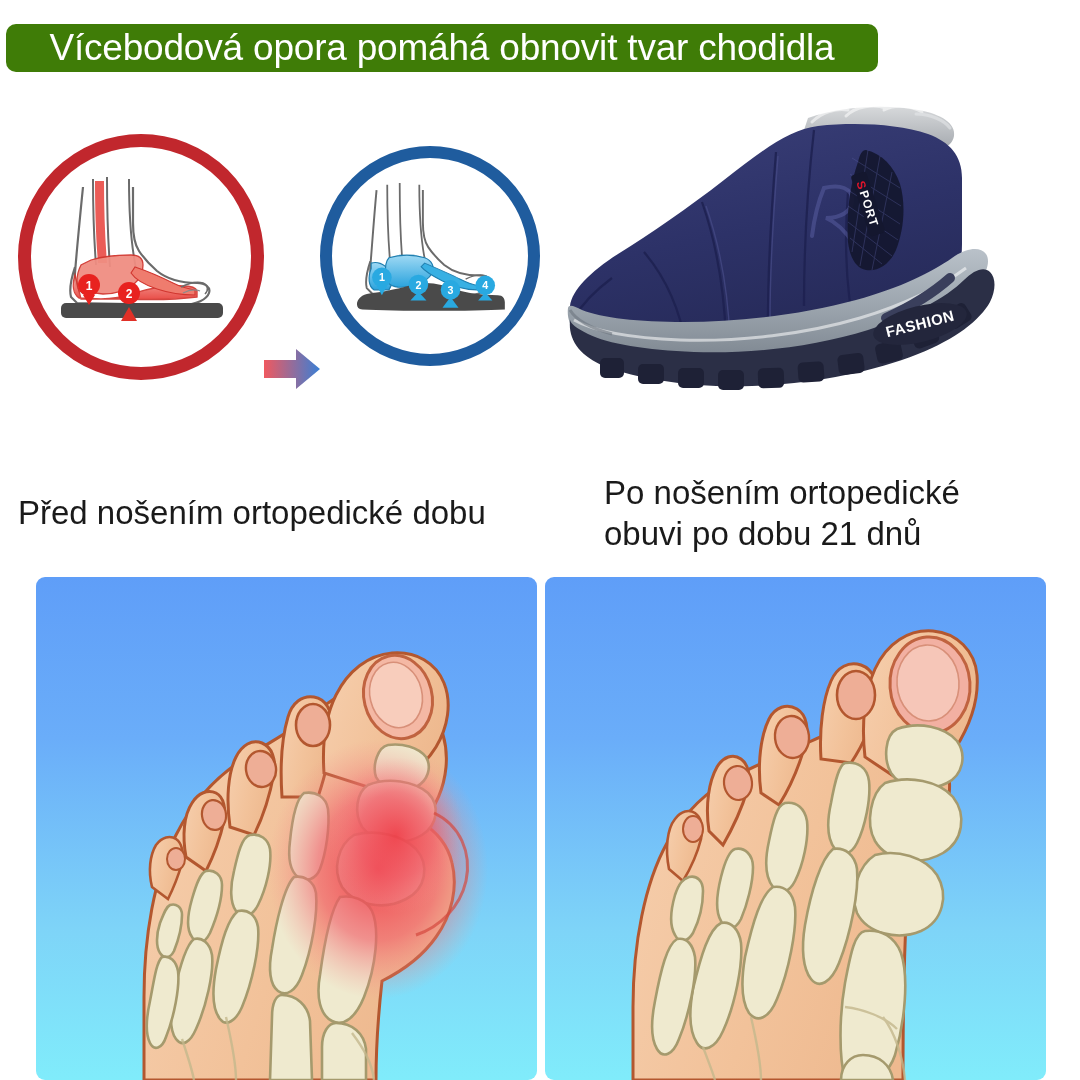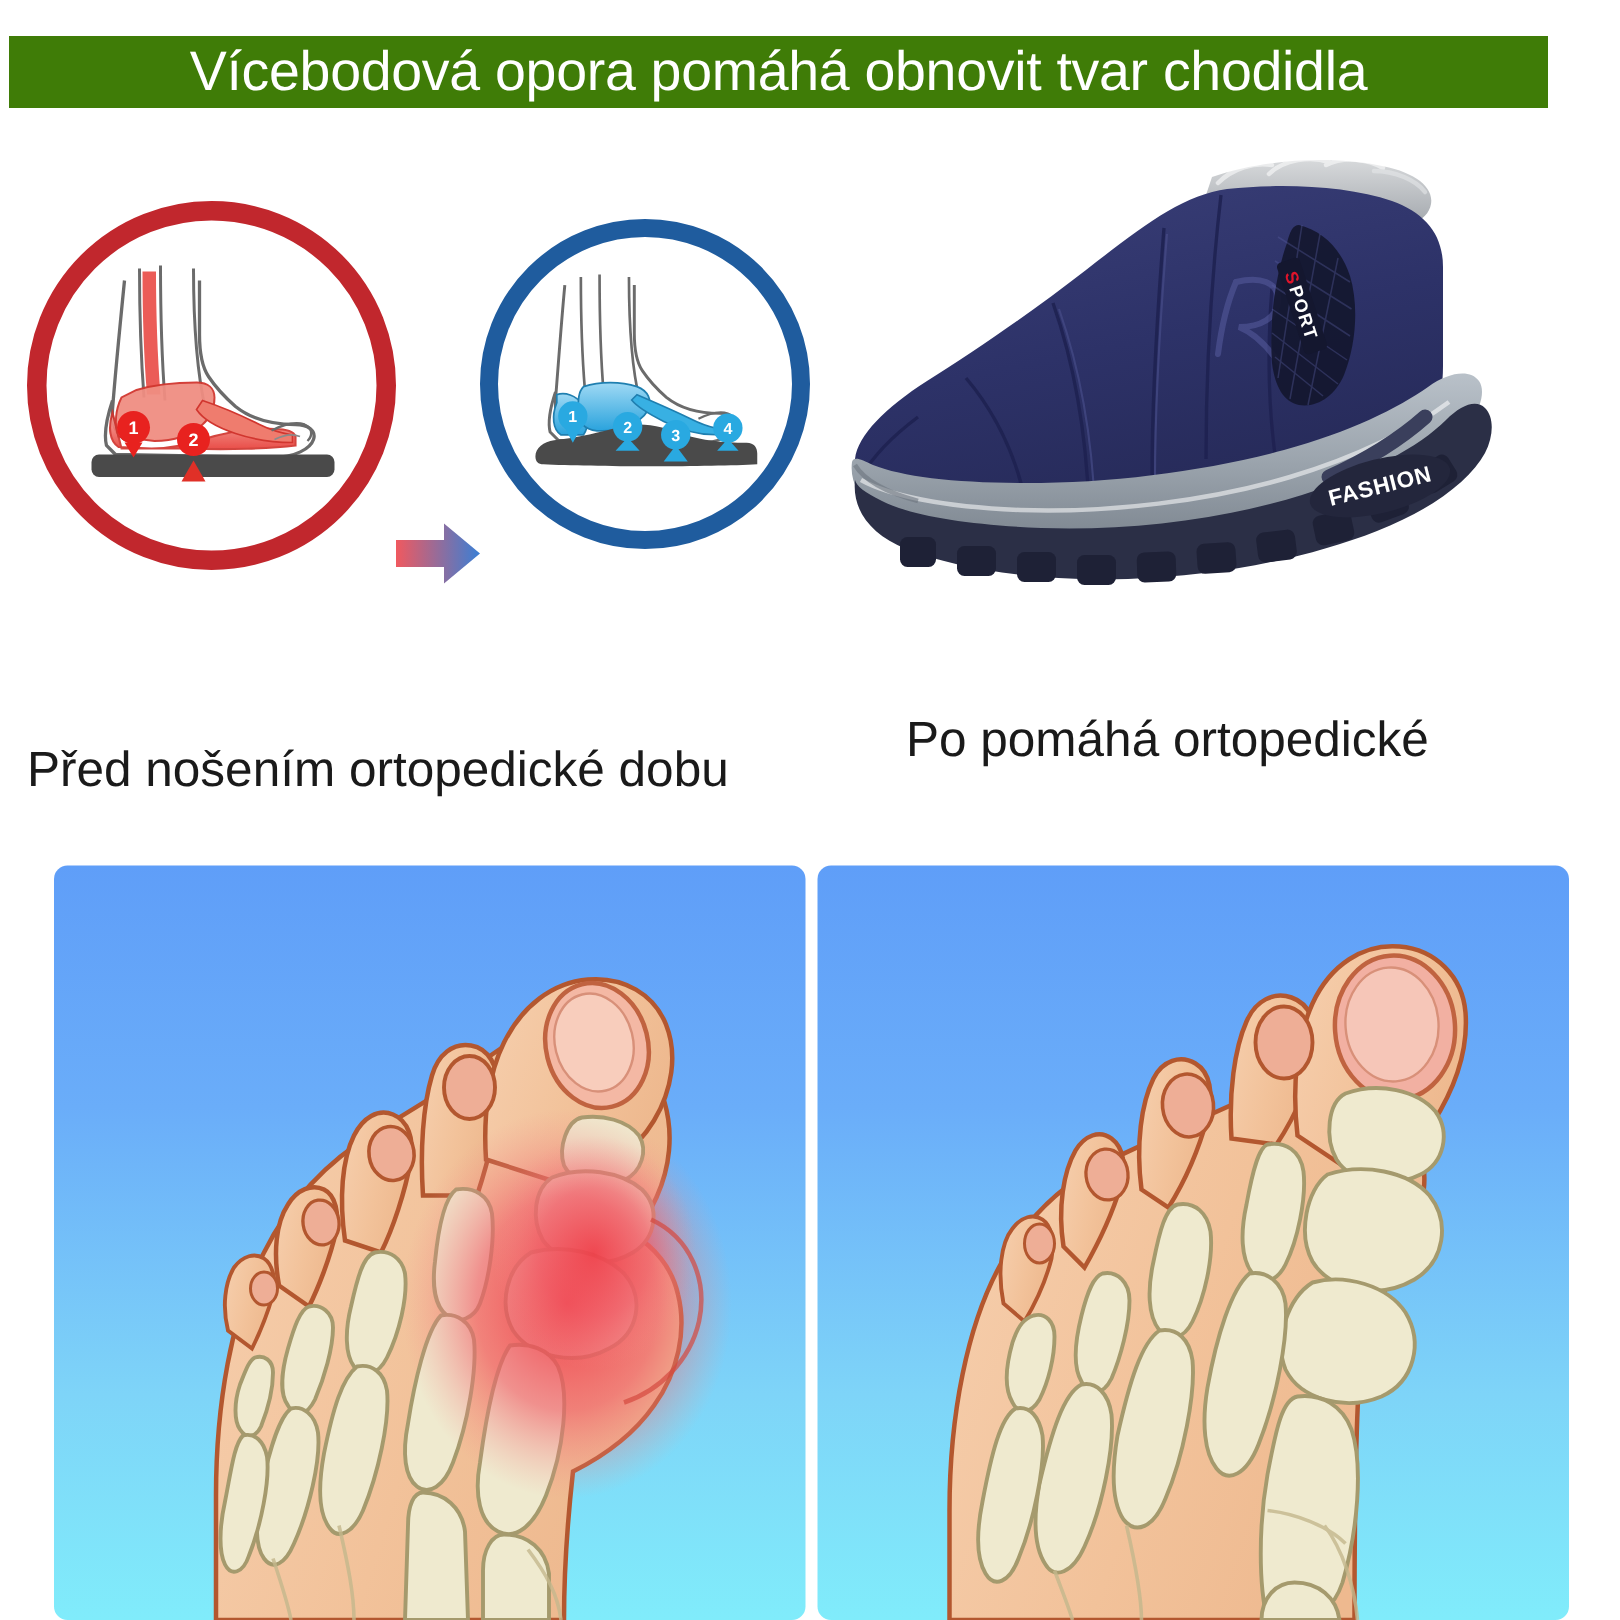--- a/index.html
+++ b/index.html
@@ -13,27 +13,28 @@
     position: relative;
     overflow: hidden;
     font-family: "Liberation Sans", sans-serif;
   }
 
   
   .banner {
     position: absolute;
     left: 6px;
     top: 24px;
-    width: 1026px;
+    width: 872px;
     height: 48px;
     background: #3f7c07;
     display: flex;
     align-items: center;
     justify-content: center;
     box-sizing: border-box;
+    border-radius: 10px;
   }
   .banner-text {
     color: #ffffff;
     font-size: 37px;
     line-height: 44px;
     font-weight: 400;
     letter-spacing: -0.2px;
     white-space: nowrap;
   }
 
@@ -371,21 +372,22 @@
         <text x="0" y="5" font-family="Liberation Sans, sans-serif" font-size="15" font-weight="bold" fill="#ffffff" text-anchor="middle" letter-spacing="0.5">FASHION</text>
       </g>
 
       <path d="M14 218 C20 228 34 236 56 242" fill="none" stroke="#6d757e" stroke-width="3" opacity="0.6"></path>
     </svg>
   </div>
 </div>
 
 <div class="caption caption-left">Před nošením ortopedické dobu</div>
 <div class="caption caption-right">
-  <div>Po pomáhá ortopedické</div>
+  <div>Po nošením ortopedické</div>
+  <div>obuvi po dobu 21 dnů</div>
 </div>
 
 <div class="foot-panel foot-panel-left">
   <svg width="501" height="503" viewBox="0 0 501 503">
     <defs>
       <linearGradient id="skinL" x1="0" y1="0" x2="1" y2="0.4">
         <stop offset="0%" stop-color="#f6cfae"></stop>
         <stop offset="60%" stop-color="#f2c29a"></stop>
         <stop offset="100%" stop-color="#eeb98f"></stop>
       </linearGradient>

